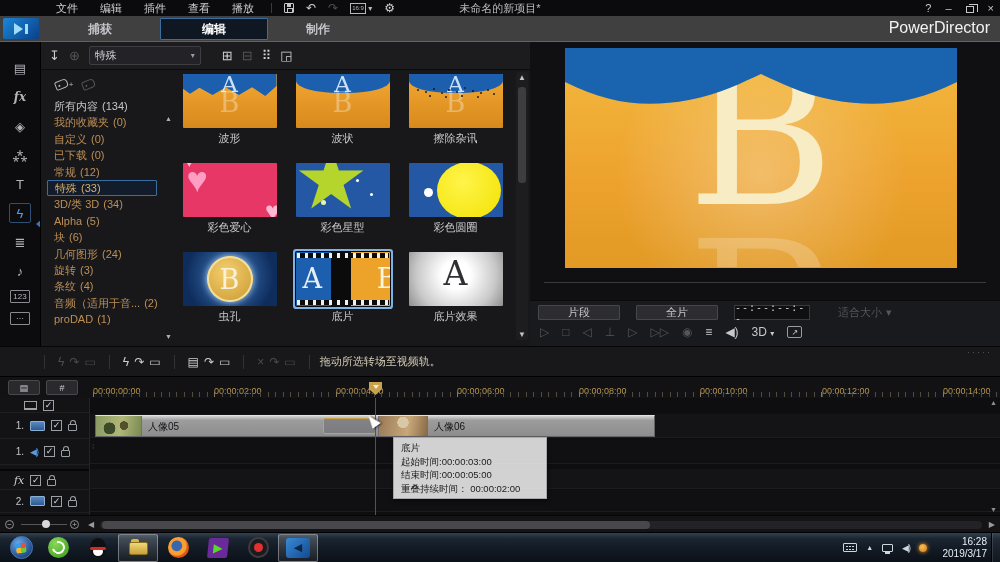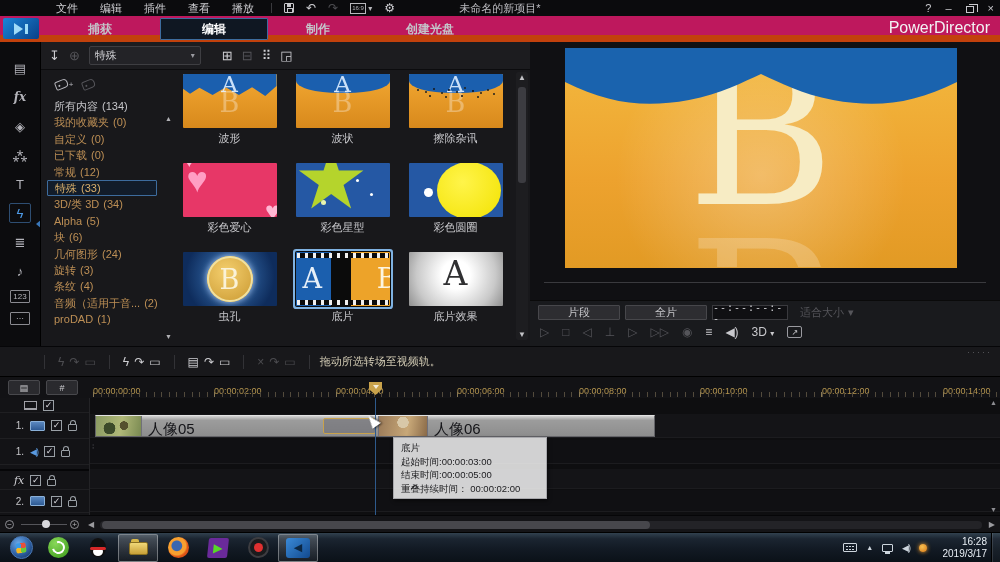--- a/index.html
+++ b/index.html
@@ -21,21 +21,21 @@
   .aspect{display:flex;align-items:center;gap:2px}
   .aspect .abox{width:16px;height:11px;border:1px solid #b8b8bc;font-size:6px;color:#b8b8bc;display:flex;align-items:center;justify-content:center}
   .aspect .car{font-size:8px;color:#b8b8bc}
   .doc-title{position:absolute;left:0;right:0;text-align:center;font-size:11px;color:#bdbdc2;pointer-events:none}
   .winctl{position:absolute;right:6px;top:0;display:flex;align-items:center;gap:14px;height:16px}
   .winctl span{font-size:11px;color:#c8c8cc}
   .ic-restore{width:8px;height:7px;border:1px solid #c8c8cc;position:relative;margin-top:2px}
   .ic-restore:before{content:"";position:absolute;top:-3px;left:2px;width:8px;height:7px;border-top:1px solid #c8c8cc;border-right:1px solid #c8c8cc}
 
   
-  .tabsrow{position:absolute;left:0;top:16px;right:0;height:26px;background:#be185d;border-bottom:7px solid #c2410c}
+  .tabsrow{position:absolute;left:0;top:16px;right:0;height:26px;background:#404040;border-bottom:1px solid #c2410c}
   .applogo{position:absolute;left:3px;top:2px;width:36px;height:21px;border-radius:2px;
            background:linear-gradient(135deg,#1a86d8,#0a4088);display:flex;align-items:center;justify-content:center}
   .applogo:before{content:"";width:0;height:0;border-top:6px solid transparent;border-bottom:6px solid transparent;border-left:9px solid #9fdcf8;margin-right:1px}
   .applogo:after{content:"";width:3px;height:10px;background:#9fdcf8;margin-left:1px}
   .tab{position:absolute;top:0;height:26px;line-height:26px;text-align:center;font-size:12px;font-weight:bold;color:#c4c4c9}
   .tab.capture{left:60px;width:80px}
   .tab.produce{left:278px;width:80px}
   .tab.disc{left:375px;width:110px}
   .tab.edit{left:160px;top:2px;width:108px;height:22px;line-height:20px;color:#fff;
             border:1px solid #3d6c9e;background:#0f1722;border-radius:1px}
@@ -120,24 +120,24 @@
   
   .preview{position:absolute;left:530px;top:42px;width:470px;height:304px;background:#101013}
   .video{position:absolute;left:35px;top:6px;width:392px;height:220px;overflow:hidden;background:linear-gradient(180deg,#f3b93f,#eda22e 60%,#e29a24)}
   .video .shine{position:absolute;inset:0;background:radial-gradient(circle at 50% 58%,rgba(255,255,255,.28),rgba(255,255,255,0) 62%)}
   .video svg{position:absolute;left:0;top:0}
   .bmain{position:absolute;left:0;right:0;top:-13px;text-align:center;font-size:200px;line-height:200px;color:#f7ecc4}
   .breflect{position:absolute;left:0;right:0;top:173px;height:46px;overflow:hidden;opacity:.2;text-align:center}
   .breflect span{display:inline-block;font-size:200px;line-height:200px;color:#fff;transform:scaleY(-1);margin-top:-14px}
   .seekline{position:absolute;left:14px;right:14px;top:240px;height:1px;background:#3a3a3e}
   .pctl{position:absolute;left:0;right:0;bottom:0;height:46px;background:#191a1d;border-top:1px solid #0a0a0a}
-  .prow1{position:absolute;left:8px;top:4px;display:flex;align-items:flex-start;gap:5px}
+  .prow1{position:absolute;left:8px;top:4px;display:flex;align-items:flex-start;gap:16px}
   .pbtn{width:82px;height:15px;background:#2d2d31;border:1px solid #47474b;border-radius:1px;font-size:11px;color:#c9c9cd;display:flex;align-items:center;justify-content:center;line-height:13px}
   .tc{width:76px;height:15px;background:#101013;border:1px solid #3a3a3e;display:flex;align-items:center;justify-content:center;font-family:"DejaVu Sans Mono",monospace;font-size:10px;letter-spacing:1px;color:#cfcfd3}
-  .fitdd{display:flex;align-items:center;gap:4px;margin-left:7px;font-size:11px;color:#55555a}
+  .fitdd{display:flex;align-items:center;gap:4px;margin-left:12px;font-size:11px;color:#55555a}
   .prow2{position:absolute;left:10px;top:24px;display:flex;align-items:center;gap:13px;font-size:12px}
   .prow2 .gi{color:#55555a}
   .prow2 .on{color:#c8c8cc}
   .extbox{width:15px;height:12px;border:1px solid #9a9aa0;border-radius:2px;display:flex;align-items:center;justify-content:center;font-size:8px;color:#c8c8cc}
 
   
   .ttools{position:absolute;left:0;top:346px;right:0;height:30px;background:#18181b;border-top:1px solid #060608;display:flex;align-items:center;padding-left:44px}
   .tg{display:flex;align-items:center;gap:5px;margin:0 13px;font-size:12px}
   .tg span{line-height:14px}
   .tg.dis{color:#4c4c50}.tg.on{color:#cfcfd3}
@@ -172,21 +172,21 @@
   .l1{top:16px;height:24px;background:#141417}
   .l2{top:42px;height:24px;background:#101013}
   .l3{top:71px;height:20px;background:#141417}
   .l4{top:92px;height:22px;background:#101013}
   .grip{position:absolute;left:2px;top:46px;color:#4a4a4e;font-size:8px;line-height:5px}
   .clipbar{position:absolute;left:5px;top:17px;width:560px;height:22px;background:linear-gradient(180deg,#d2d2d2,#9c9c9c 22%,#8d8d8d);border:1px solid #646468;border-top-color:#e2e2e2}
   .cthumb1{position:absolute;left:0;top:0;width:46px;height:100%;border-right:1px solid #70707a;
            background:radial-gradient(circle at 30% 62%,#3c4a2a 0 17%,transparent 18%),radial-gradient(circle at 62% 48%,#54502e 0 14%,transparent 15%),linear-gradient(100deg,#8a9a62,#b0b878 55%,#7a8a52)}
   .cthumb2{position:absolute;left:282px;top:0;width:50px;height:100%;border-left:1px solid #70707a;border-right:1px solid #70707a;
            background:radial-gradient(circle at 50% 32%,#d8c8a8 0 20%,transparent 21%),linear-gradient(100deg,#9a7a58,#c8a878 60%,#8a6a48)}
-  .cliplabel{position:absolute;top:4px;font-size:15px;color:#141418;white-space:nowrap}
+  .cliplabel{position:absolute;top:4px;font-size:10px;color:#141418;white-space:nowrap}
   .cl1{left:52px}.cl2{left:338px}
   .transbox{position:absolute;left:227px;top:2px;width:53px;height:16px;border:1px solid #c9a24b;border-radius:2px;background:rgba(110,110,116,.55)}
   .playline{position:absolute;left:375px;top:0;bottom:0;width:1px;background:#2e5a8c}
   .cursor{position:absolute;left:368px;top:16px;width:0;height:0;border-left:4px solid transparent;border-right:6px solid transparent;border-bottom:13px solid #fff;transform:rotate(-35deg);filter:drop-shadow(1px 1px 1px rgba(0,0,0,.7))}
   .tooltip{position:absolute;left:303px;top:39px;width:154px;background:rgba(252,252,252,.82);border:1px solid #a8a8ac;box-shadow:1px 2px 4px rgba(0,0,0,.45);padding:3px 7px;font-size:9.5px;line-height:13.5px;color:#1b1b1e}
   .vscroll-ar{position:absolute;right:3px;font-size:7px;color:#8d8d92}
 
   
   .bottombar{position:absolute;left:0;top:515px;right:0;height:17px;background:#141417;border-top:1px solid #060608}
   .zbtn{position:absolute;top:4px;width:9px;height:9px;border:1px solid #8d8d92;border-radius:50%;color:#b4b4b8;font-size:8px;line-height:7px;text-align:center}
@@ -256,21 +256,20 @@
       <span class="ic-restore"></span>
       <span>×</span>
     </div>
   </div>
 
   <div class="tabsrow">
     <div class="applogo"></div>
     <div class="tab capture">捕获</div>
     <div class="tab edit">编辑</div>
     <div class="tab produce">制作</div>
-    <div class="tab disc">创建光盘</div>
     <div class="brand">PowerDirector</div>
   </div>
 
   <div class="rooms">
     <span class="room">▤</span>
     <span class="room fxr">fx</span>
     <span class="room">◈</span>
     <span class="room">⁂</span>
     <span class="room">T</span>
     <span class="room active">ϟ</span>

